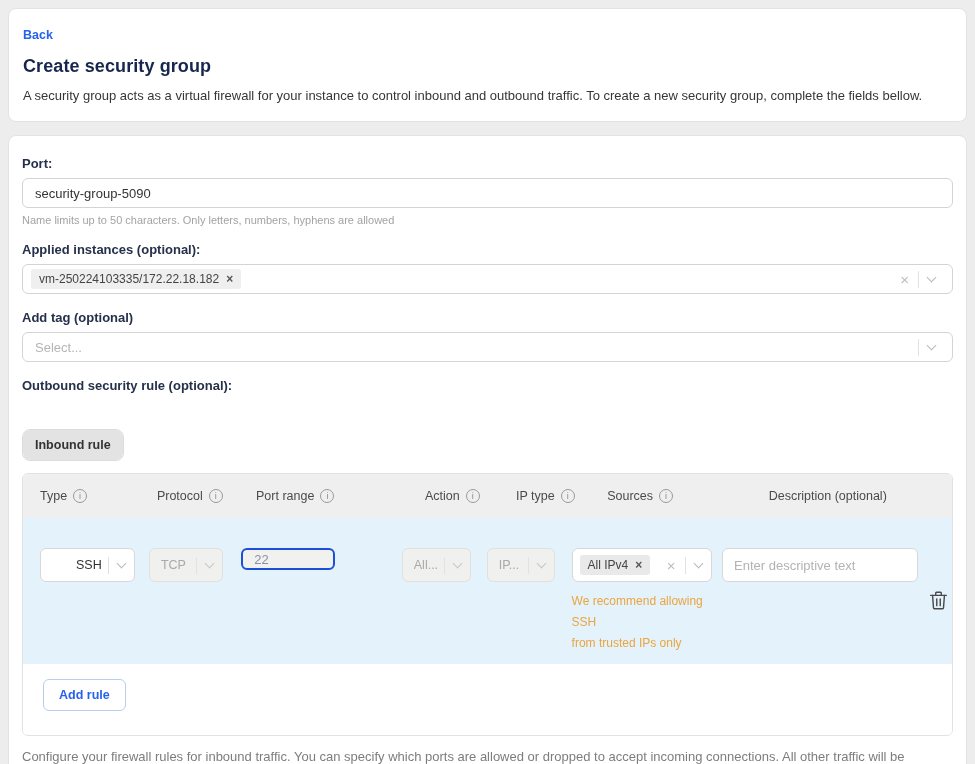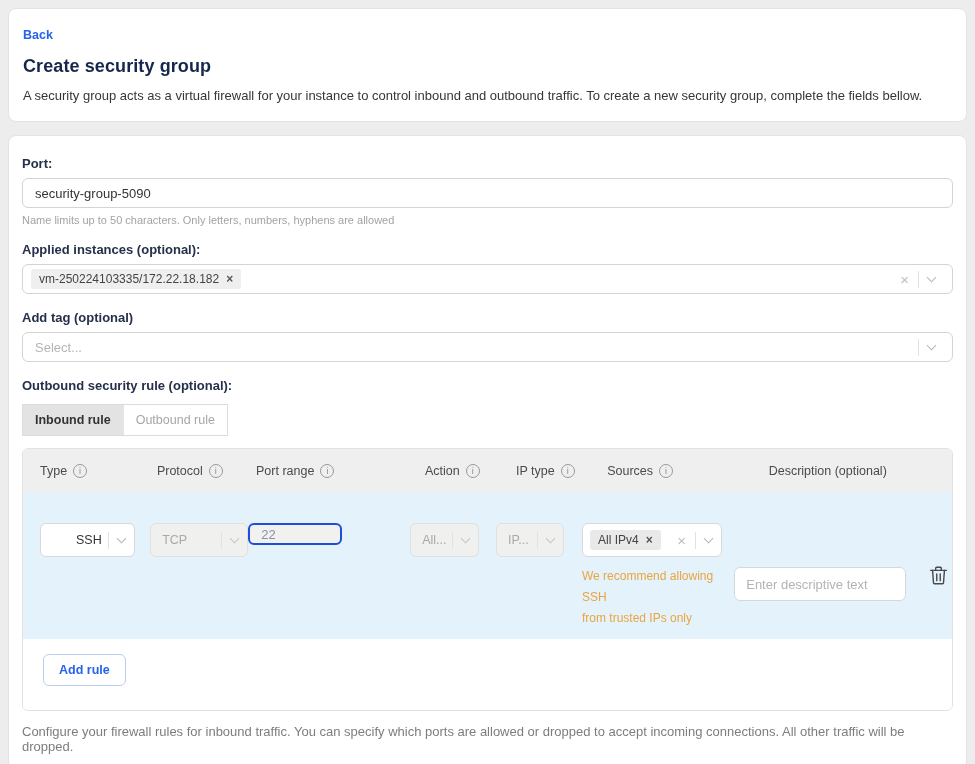--- a/index.html
+++ b/index.html
@@ -44,21 +44,21 @@
   }
   .chip .chip-x { font-size:12px; color:#555; font-weight:700; cursor:pointer; line-height:1; }
   .clear-x { color:#bdbdbd; font-size:15px; padding:0 9px; cursor:pointer; line-height:1; }
   .v-div { width:1px; height:17px; background:#e2e2e2; }
   .chev {
     width:7px; height:7px; border-right:1.6px solid #b9b9b9; border-bottom:1.6px solid #b9b9b9;
     transform:rotate(45deg); margin:0 9px 3px 9px; flex:0 0 auto;
   }
   .placeholder { color:#b5b5b5; font-size:13px; padding-left:4px; }
   
-  .tabs { display:inline-flex; border:1px solid #dcdcdc; border-radius:0; overflow:hidden; margin-top:4px; background:#a16207; }
+  .tabs { display:inline-flex; border:1px solid #dcdcdc; border-radius:8px; overflow:hidden; margin-top:29px; background:#a16207; }
   .tab { padding:8px 12px; font-size:12.5px; cursor:pointer; }
   .tab.active { background:#e3e3e3; color:#333; font-weight:700; }
   .tab.inactive { background:#fff; color:#a6a6a6; border-left:1px solid #e7e7e7; }
   
   .rules-box { border:1px solid #e2e2e2; border-radius:6px; overflow:hidden; margin-top:12px; }
   .rules-head { display:flex; background:#efefef; padding:15px 0 15px 17px; align-items:flex-end; }
   .rules-body { display:flex; background:#e4f2fc; padding:30px 0 10px 17px; min-height:112px; }
   .rules-foot { background:#fff; padding:15px 0 24px 20px; }
   .col-0{width:118px;} .col-1{width:100px;} .col-2{width:122px;}
   .col-3{width:92px;margin-left:48px;}  .col-4{width:92px;}  .col-5{width:163px;} .col-6{width:185px;}
@@ -75,24 +75,23 @@
   }
   .ctrl .val { flex:1; padding-left:11px; white-space:nowrap; overflow:hidden; }
   .ctrl.disabled { background:#f0f0ee; border-color:#e0e0de; color:#a9a9a9; cursor:default; }
   .ctrl.disabled .chev { border-color:#c6c6c6; }
   .port-input {
     width:94px; height:22px; border:2px solid #1d4ed8; border-radius:6px;
     background:#f1f1ef; color:#8b90a8; font-size:13px; padding:0 11px;
     font-family:"Liberation Sans", sans-serif;
   }
   .desc-input {
-    width:172px; height:34px; border:1px solid #d8d8d8; border-radius:6px;
+    width:196px; height:34px; border:1px solid #d8d8d8; border-radius:6px;
     padding:0 11px; font-size:13px; color:#b91c1c; outline:none;
     font-family:"Liberation Sans", sans-serif;
-    margin-top:44px;
   }
   .desc-input::placeholder, .text-input::placeholder { color:#b3b3b3; }
   .warn { font-size:12px; color:#eaa53f; margin-top:9px; line-height:1.75; }
   .trash-btn { background:none; border:none; cursor:pointer; padding:4px; margin-top:2px; }
   .add-rule-btn {
     background:#fff; border:1px solid #b9cdf2; color:#2563eb; font-weight:700;
     font-size:12.5px; border-radius:6px; padding:8px 15px; cursor:pointer;
     font-family:"Liberation Sans", sans-serif;
   }
   .note { font-size:13px; color:#7d7d7d; margin-top:13px; }
@@ -139,21 +138,20 @@
       <span class="v-div"></span>
       <span class="chev"></span>
     </div>
   </div>
 
   <div class="block">
     <div class="field-label section">Outbound security rule (optional):</div>
 
     <div class="tabs">
       <div class="tab active">Inbound rule</div>
-      <div class="tab inactive">Outbound rule</div>
     </div>
 
     
     <div class="rules-box">
 
       <div class="rules-head">
         <div class="hcell col-0">
           <span>Type</span>
           <span class="info-i">i</span>
         </div>
@@ -184,21 +182,21 @@
 
       <div class="rules-body">
         <div class="col-0">
           <div class="ctrl" style="width:95px;padding-left:24px;">
             <span class="val">SSH</span>
             <span class="v-div"></span>
             <span class="chev"></span>
           </div>
         </div>
         <div class="col-1">
-          <div class="ctrl disabled" style="width:98px;">
+          <div class="ctrl disabled" style="width:74px;">
             <span class="val">TCP</span>
             <span class="v-div"></span>
             <span class="chev"></span>
           </div>
         </div>
         <div class="col-2">
           <input class="port-input" type="text" disabled="" value="22" style="">
         </div>
         <div class="col-3">
           <div class="ctrl disabled" style="width:69px;">

